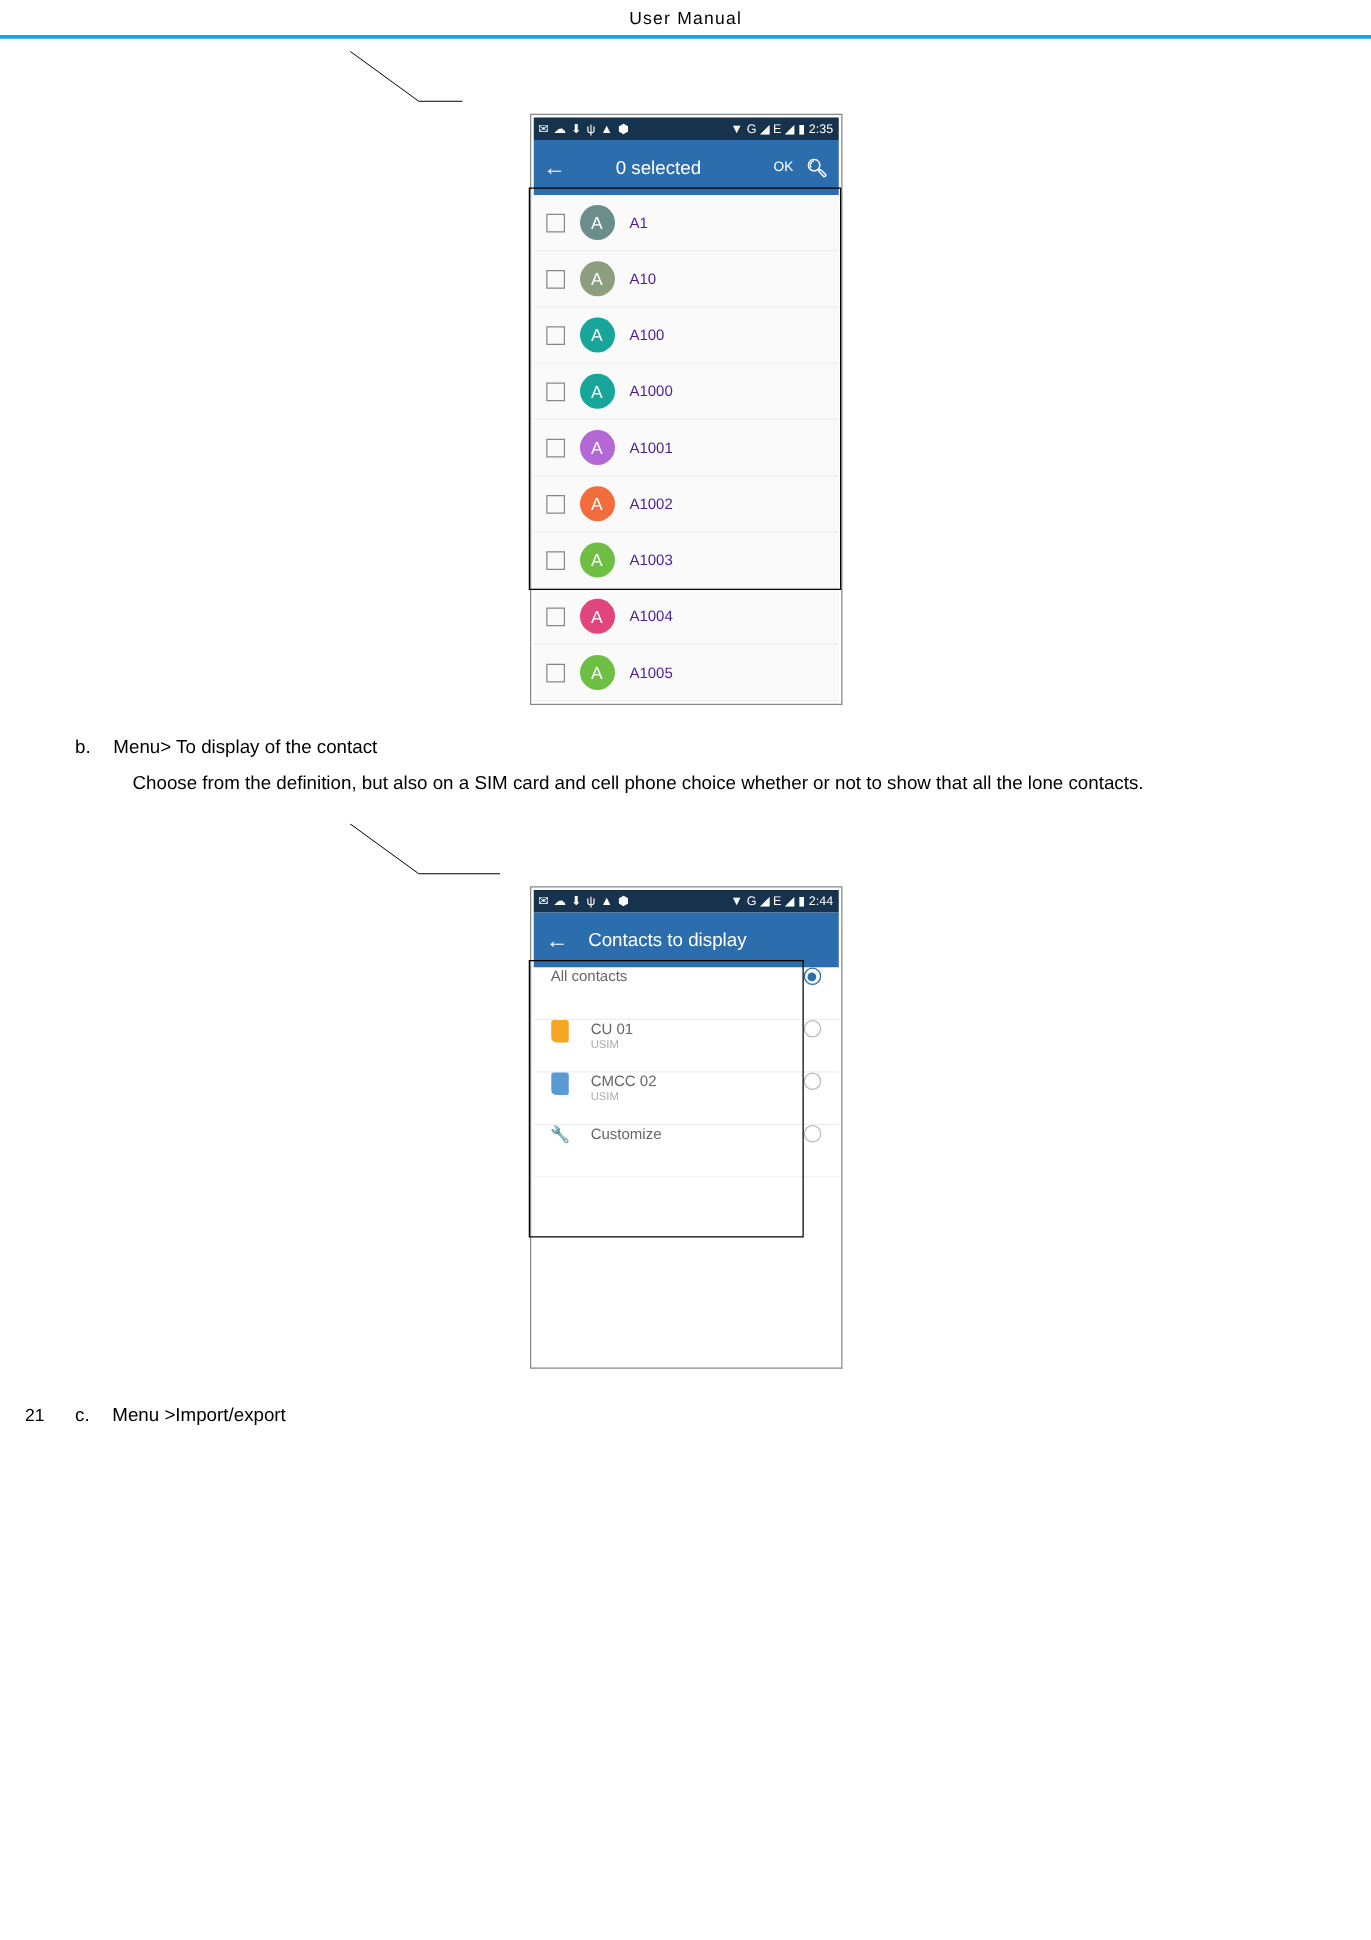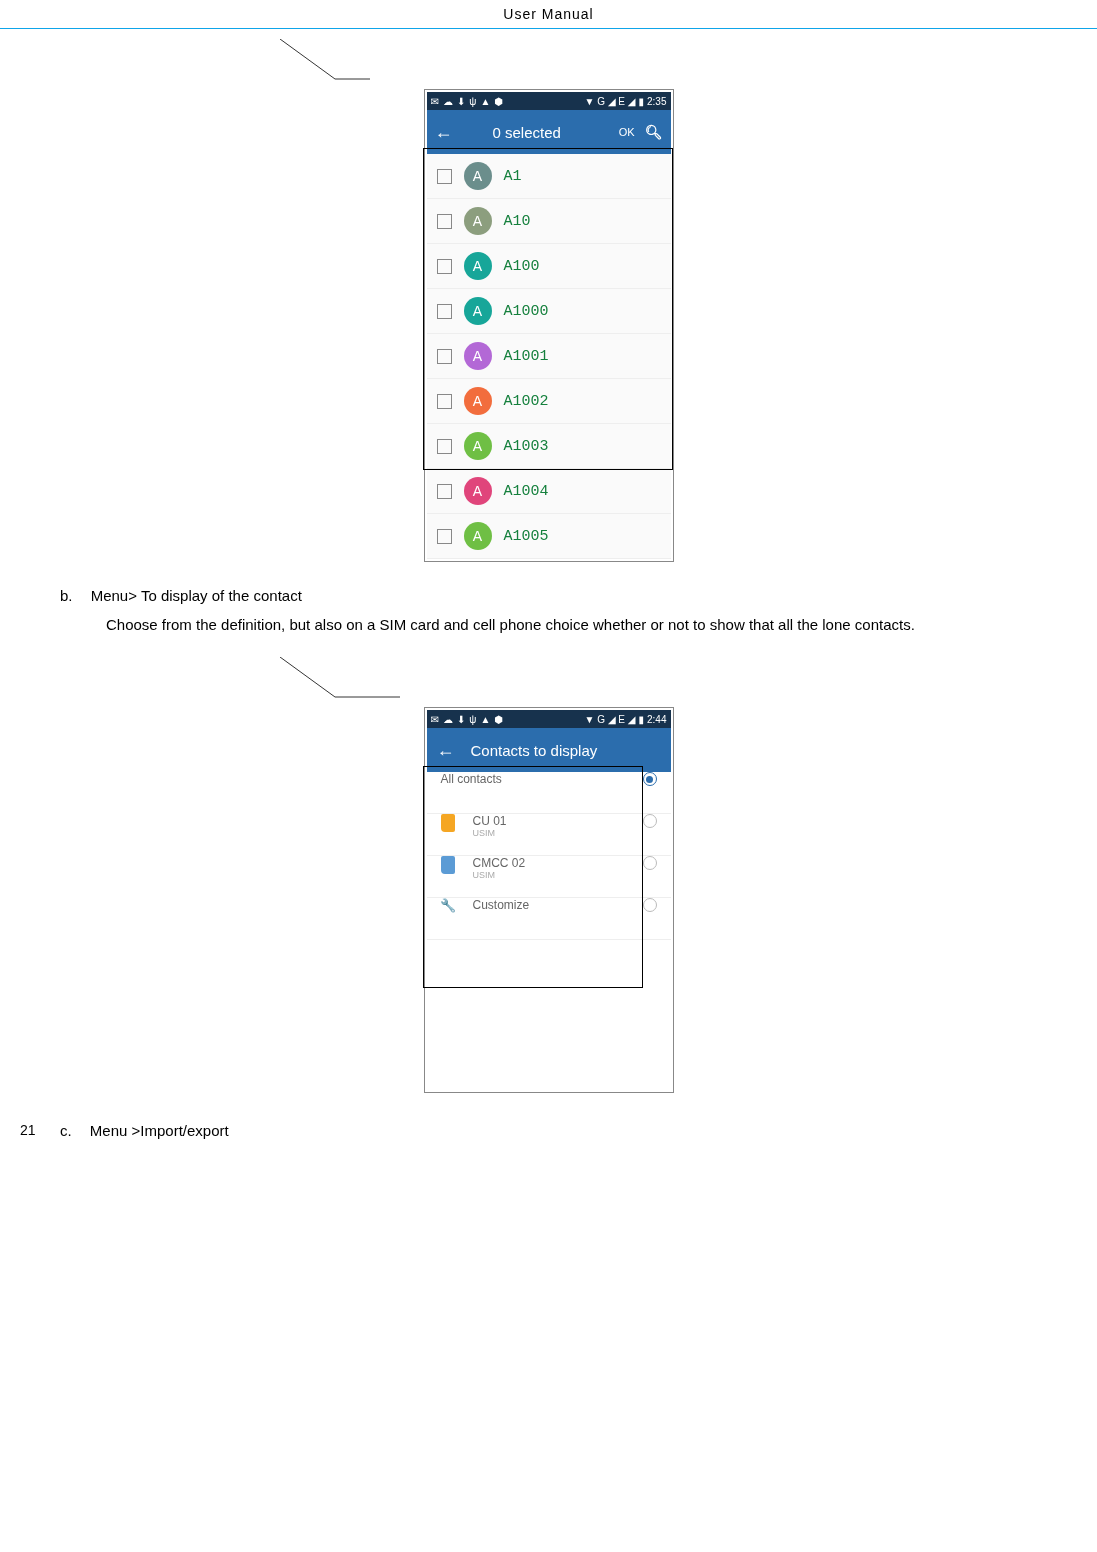--- a/index.html
+++ b/index.html
@@ -7,21 +7,21 @@
       font-family: Arial, sans-serif;
       font-size: 14px;
       color: #000;
       background: #fff;
       width: 1097px;
       position: relative;
     }
     .page-header {
       text-align: center;
       padding: 6px 0;
-      border-bottom: 1px solid #0ea5e9;
+      border-bottom: 3px solid #0ea5e9;
       font-size: 14px;
       letter-spacing: 1px;
     }
     .callout-line {
       position: relative;
       height: 50px;
       margin-left: 280px;
       margin-top: 10px;
     }
     .callout-line svg { position: absolute; }
@@ -90,21 +90,21 @@
     .avatar {
       width: 28px; height: 28px;
       border-radius: 50%;
       color: #fff;
       display: flex;
       align-items: center;
       justify-content: center;
       font-size: 14px;
       margin-right: 12px;
     }
-    .contact-name { font-size: 15px; color: #15803d; font-family: Liberation Mono, monospace; }
+    .contact-name { font-size: 12px; color: #4c1d95; }
     .annotation-box {
       position: absolute;
       border: 1px solid #000;
       pointer-events: none;
     }
     .section-b {
       margin: 20px 60px 0 60px;
       line-height: 1.9;
       font-size: 15px;
     }

